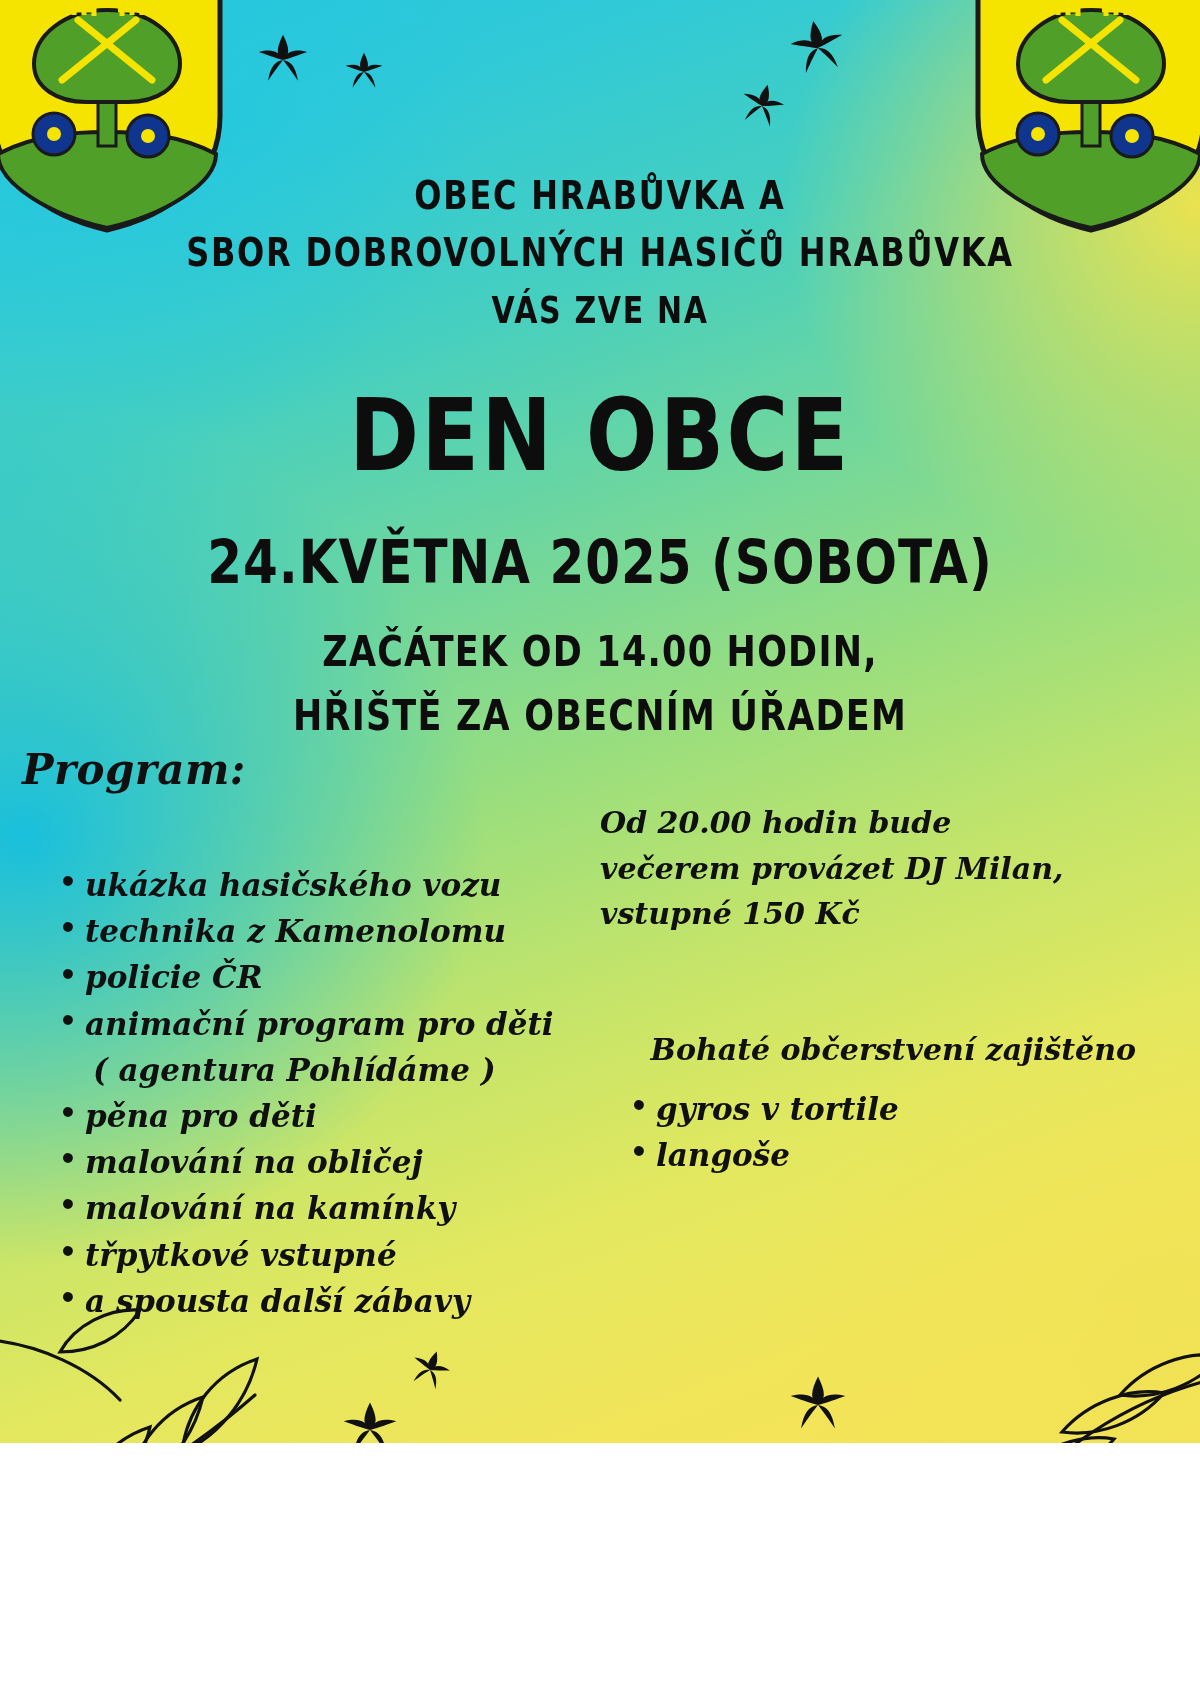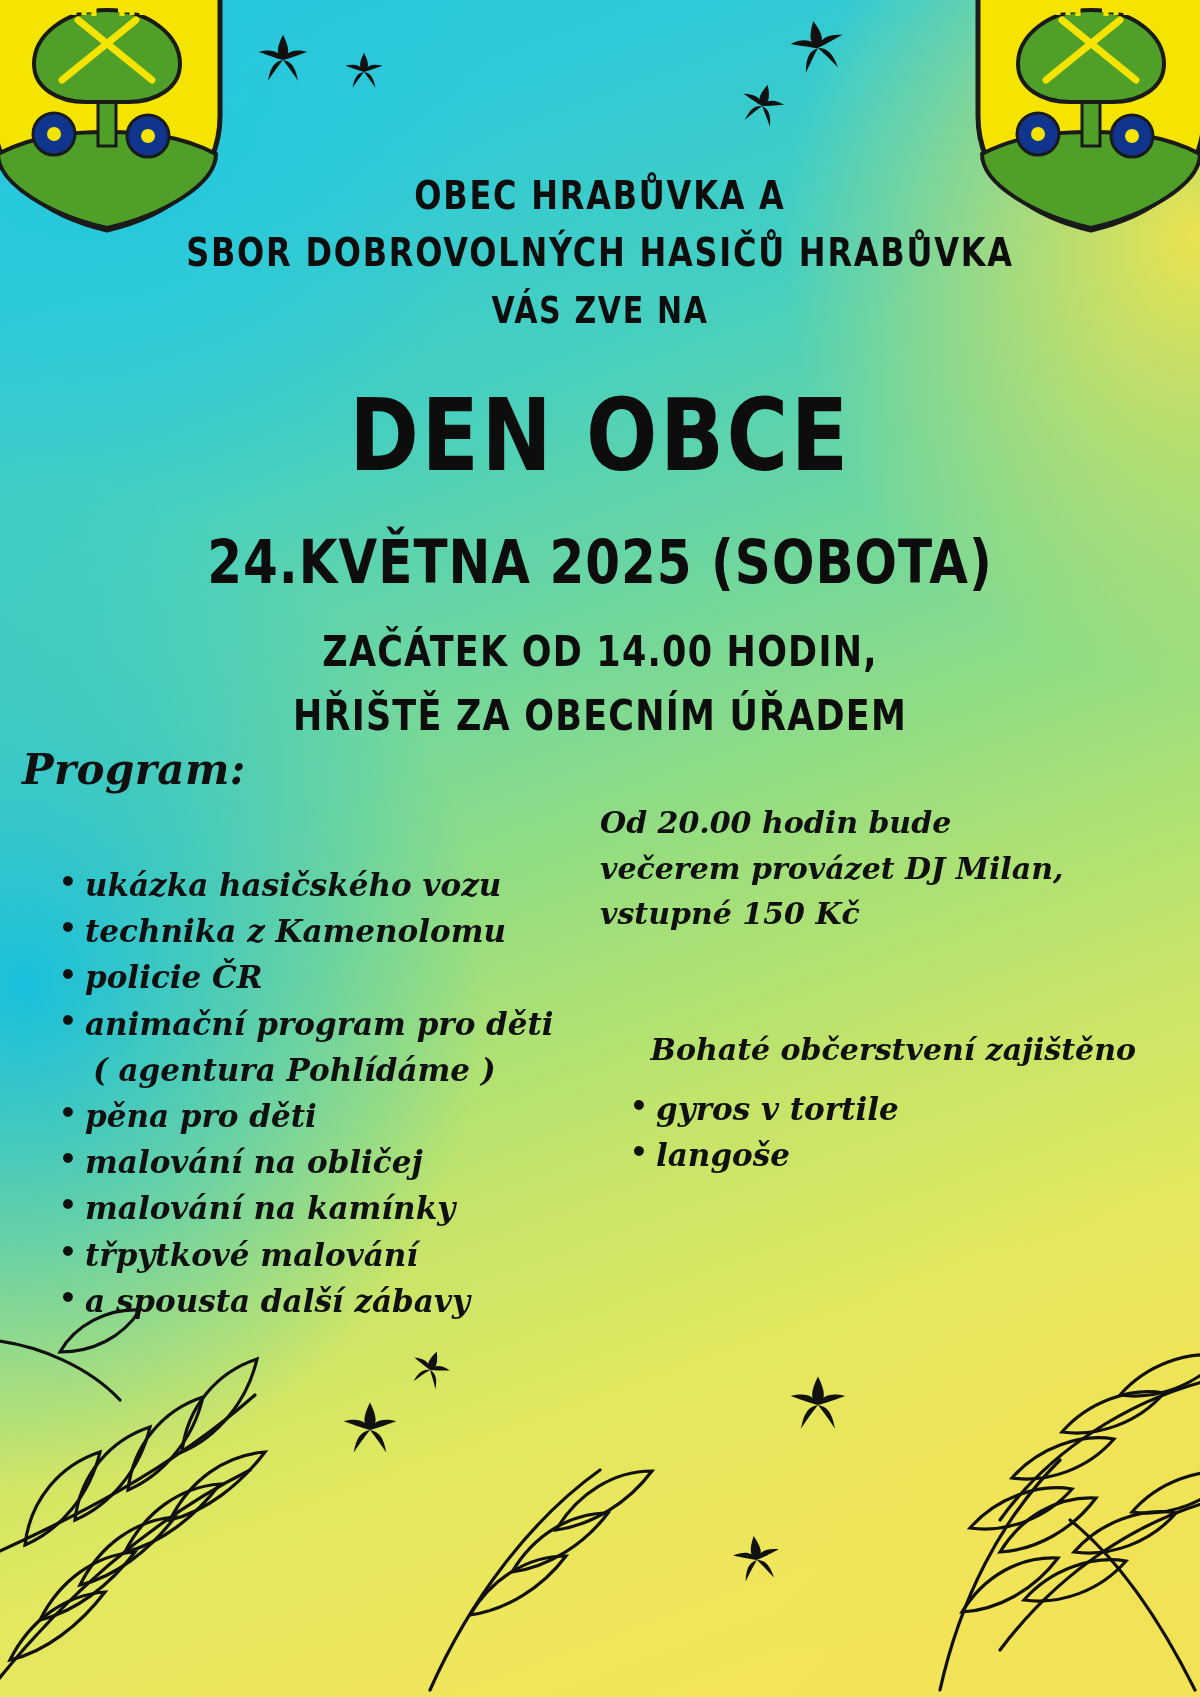--- a/index.html
+++ b/index.html
@@ -7,21 +7,21 @@
     padding: 0;
     background: #ffffff;
   }
   body {
     font-family: "DejaVu Sans", sans-serif;
   }
 
   #poster {
     position: relative;
     width: 1200px;
-    height: 1697px;
+    height: 1443px;
     overflow: hidden;
     background:
       linear-gradient(160deg,
         #27c6df 0%,
         #2fc9d8 12%,
         #45cfc0 26%,
         #72d79b 40%,
         #9ade7d 52%,
         #c3e46a 64%,
         #e2e85f 76%,
@@ -421,21 +421,21 @@
 
   <ul id="program-list" class="script">
       <li class="bullet">ukázka hasičského vozu</li>
       <li class="bullet">technika z Kamenolomu</li>
       <li class="bullet">policie ČR</li>
       <li class="bullet">animační program pro děti</li>
       <li class="sub">( agentura Pohlídáme )</li>
       <li class="bullet">pěna pro děti</li>
       <li class="bullet">malování na obličej</li>
       <li class="bullet">malování na kamínky</li>
-      <li class="bullet">třpytkové malování</li>
+      <li class="bullet">třpytkové vstupné</li>
       <li class="bullet">a spousta další zábavy</li>
     </ul>
 
   <div id="dj-note" class="script">
     <div>Od 20.00 hodin bude</div>
     <div>večerem provázet DJ Milan,</div>
     <div>vstupné 150 Kč</div>
   </div>
 
   <div id="refresh-heading" class="script">Bohaté občerstvení zajištěno</div>

